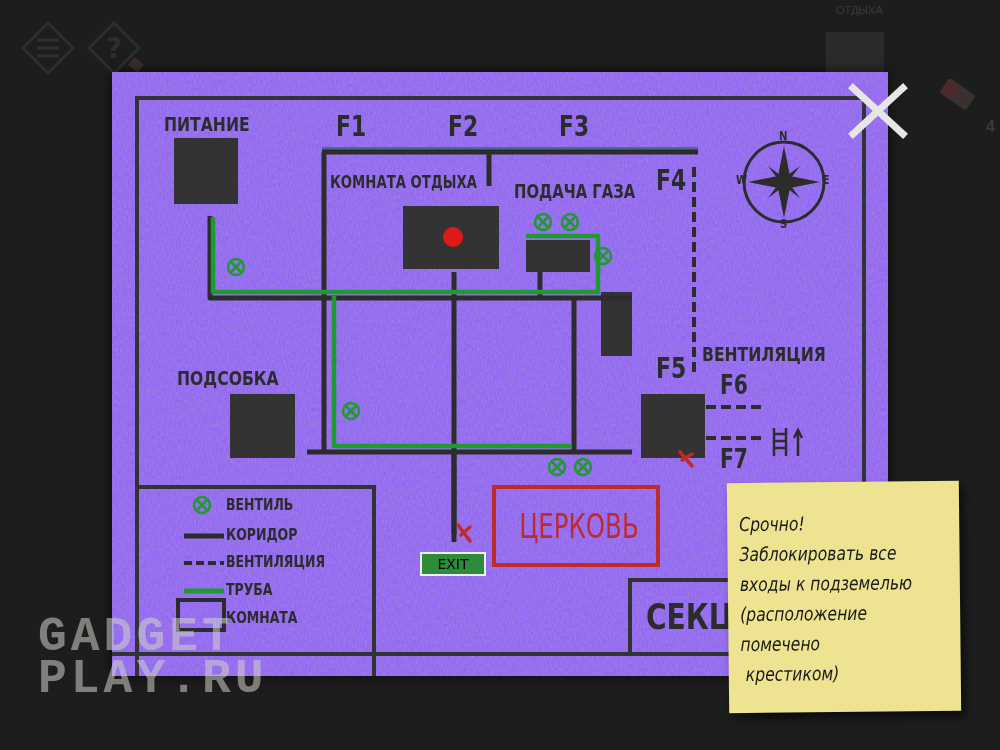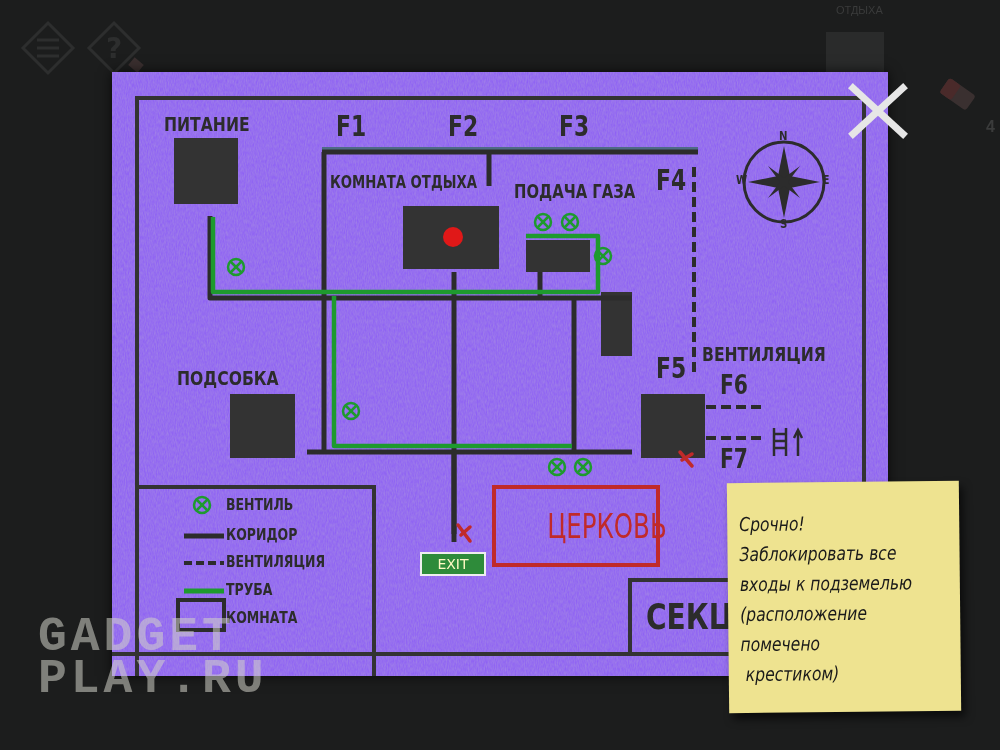--- a/index.html
+++ b/index.html
@@ -5,22 +5,22 @@
   html,body{margin:0;padding:0;}
   body{width:1000px;height:750px;background:#1c1d1d;position:relative;overflow:hidden;font-family:"DejaVu Sans Condensed","DejaVu Sans",sans-serif;}
   .hud-icon{position:absolute;}
   .hud-label{position:absolute;color:#3a3b3b;font-size:11px;font-family:"Liberation Sans",sans-serif;}
   #map{position:absolute;left:112px;top:72px;width:776px;height:604px;background:#8b5cf6;box-shadow:0 0 12px rgba(0,0,0,.7);}
   #map svg{position:absolute;left:0;top:0;}
   .lbl{position:absolute;color:#2c2c2c;font-family:"DejaVu Sans",sans-serif;font-weight:bold;letter-spacing:0px;white-space:nowrap;transform:scaleX(0.78);transform-origin:left top;}
   .close{position:absolute;left:845px;top:80px;width:66px;height:62px;}
   .note{position:absolute;left:728px;top:482px;width:232px;height:230px;background:#eee390;box-shadow:4px 6px 8px rgba(0,0,0,.6);transform:rotate(-0.6deg);}
   .note-text{position:absolute;left:12px;top:26px;font-family:"DejaVu Sans",sans-serif;font-style:italic;font-size:19px;line-height:30px;color:#1a1a1a;white-space:pre;transform:scaleX(0.82);transform-origin:left top;}
-  .exit{position:absolute;left:420px;top:552px;width:66px;height:24px;background:#2e8b3a;border:2px solid #eee;box-sizing:border-box;color:#fef9c3;font-size:14px;text-align:center;line-height:20px;font-family:"DejaVu Sans",sans-serif;}
-  .church{position:absolute;left:492px;top:485px;width:168px;height:82px;border:4px solid #c02a2a;box-sizing:border-box;color:#c02a2a;text-align:center;font-size:34px;line-height:74px;font-family:"DejaVu Sans",sans-serif;padding-left:28px;}
+  .exit{position:absolute;left:420px;top:552px;width:66px;height:24px;background:#2e8b3a;border:2px solid #eee;box-sizing:border-box;color:#000000;font-size:14px;text-align:center;line-height:20px;font-family:"DejaVu Sans",sans-serif;}
+  .church{position:absolute;left:492px;top:485px;width:168px;height:82px;border:4px solid #c02a2a;box-sizing:border-box;color:#c02a2a;text-align:center;font-size:34px;line-height:74px;font-family:"DejaVu Sans",sans-serif;}
   .church span{display:inline-block;transform:scaleX(0.72);}
   .watermark{position:absolute;left:38px;top:616px;color:rgba(210,210,200,0.55);font-family:Liberation Mono, monospace;font-weight:bold;font-size:48px;line-height:42px;letter-spacing:4px;white-space:pre;}
 </style>
 </head>
 <body>
 
 <svg class="hud-icon" style="left:20px;top:20px" width="56" height="56" viewBox="0 0 56 56">
   <g stroke="#2d2e2e" stroke-width="3" fill="none">
     <polygon points="28,3 53,28 28,53 3,28"></polygon>
     <line x1="17" y1="20" x2="39" y2="20"></line>

